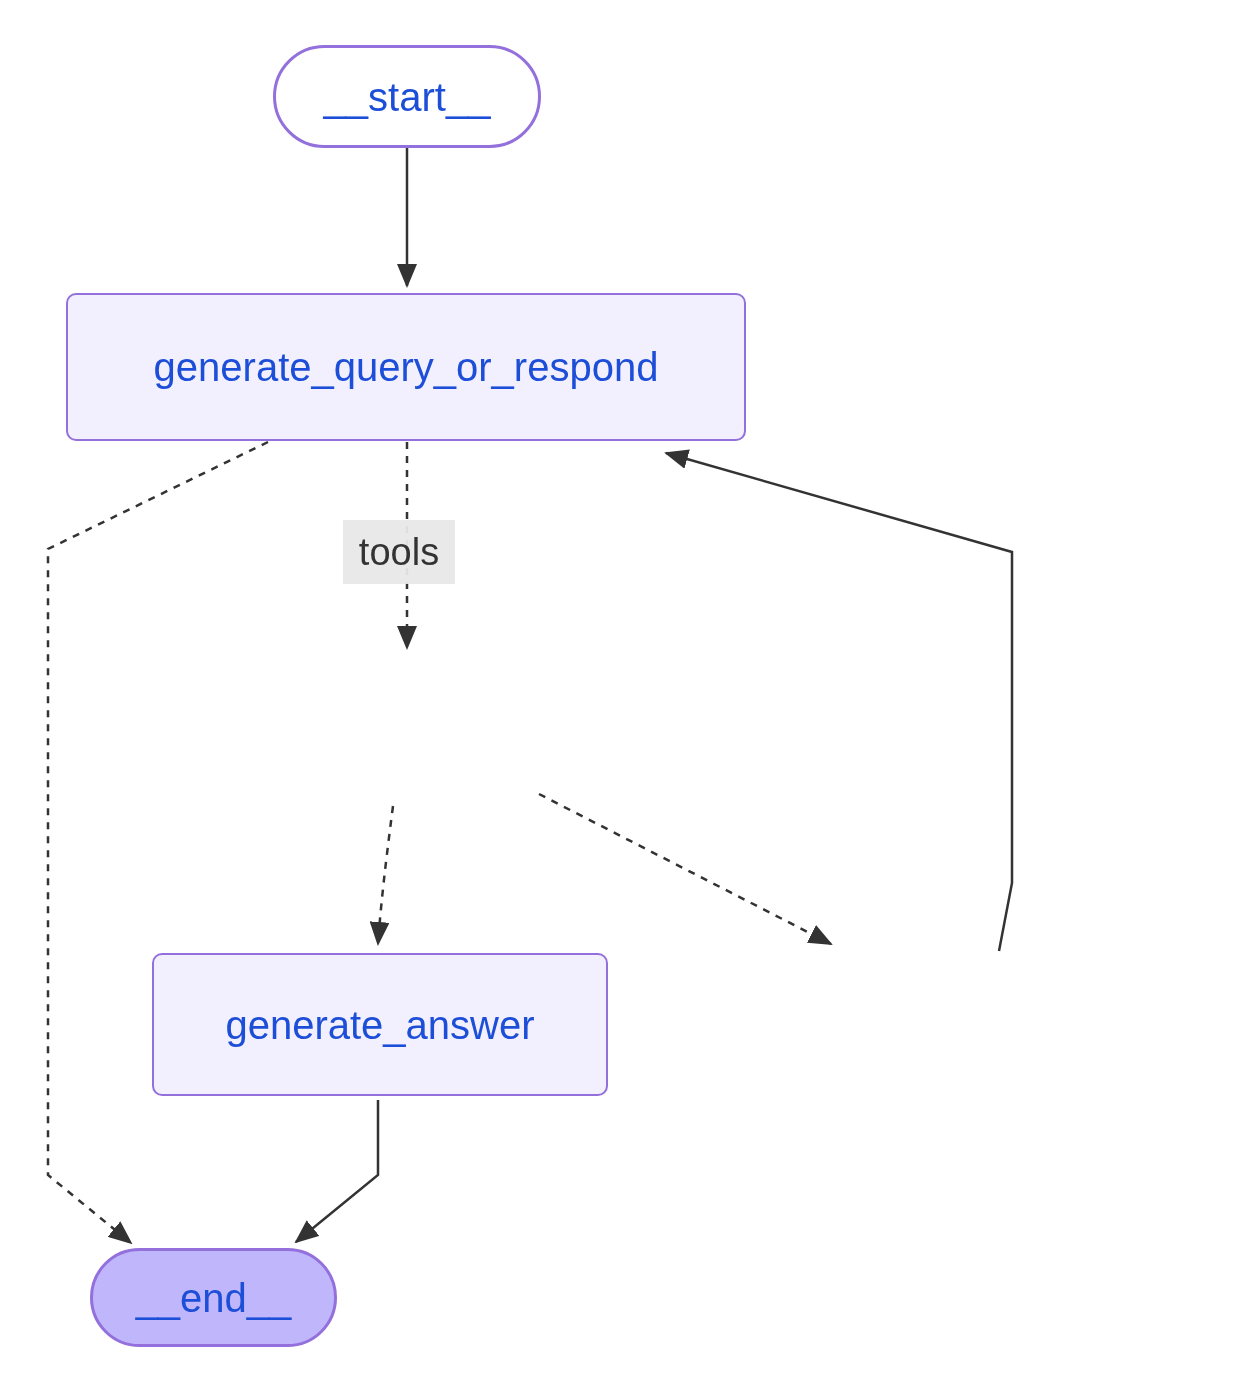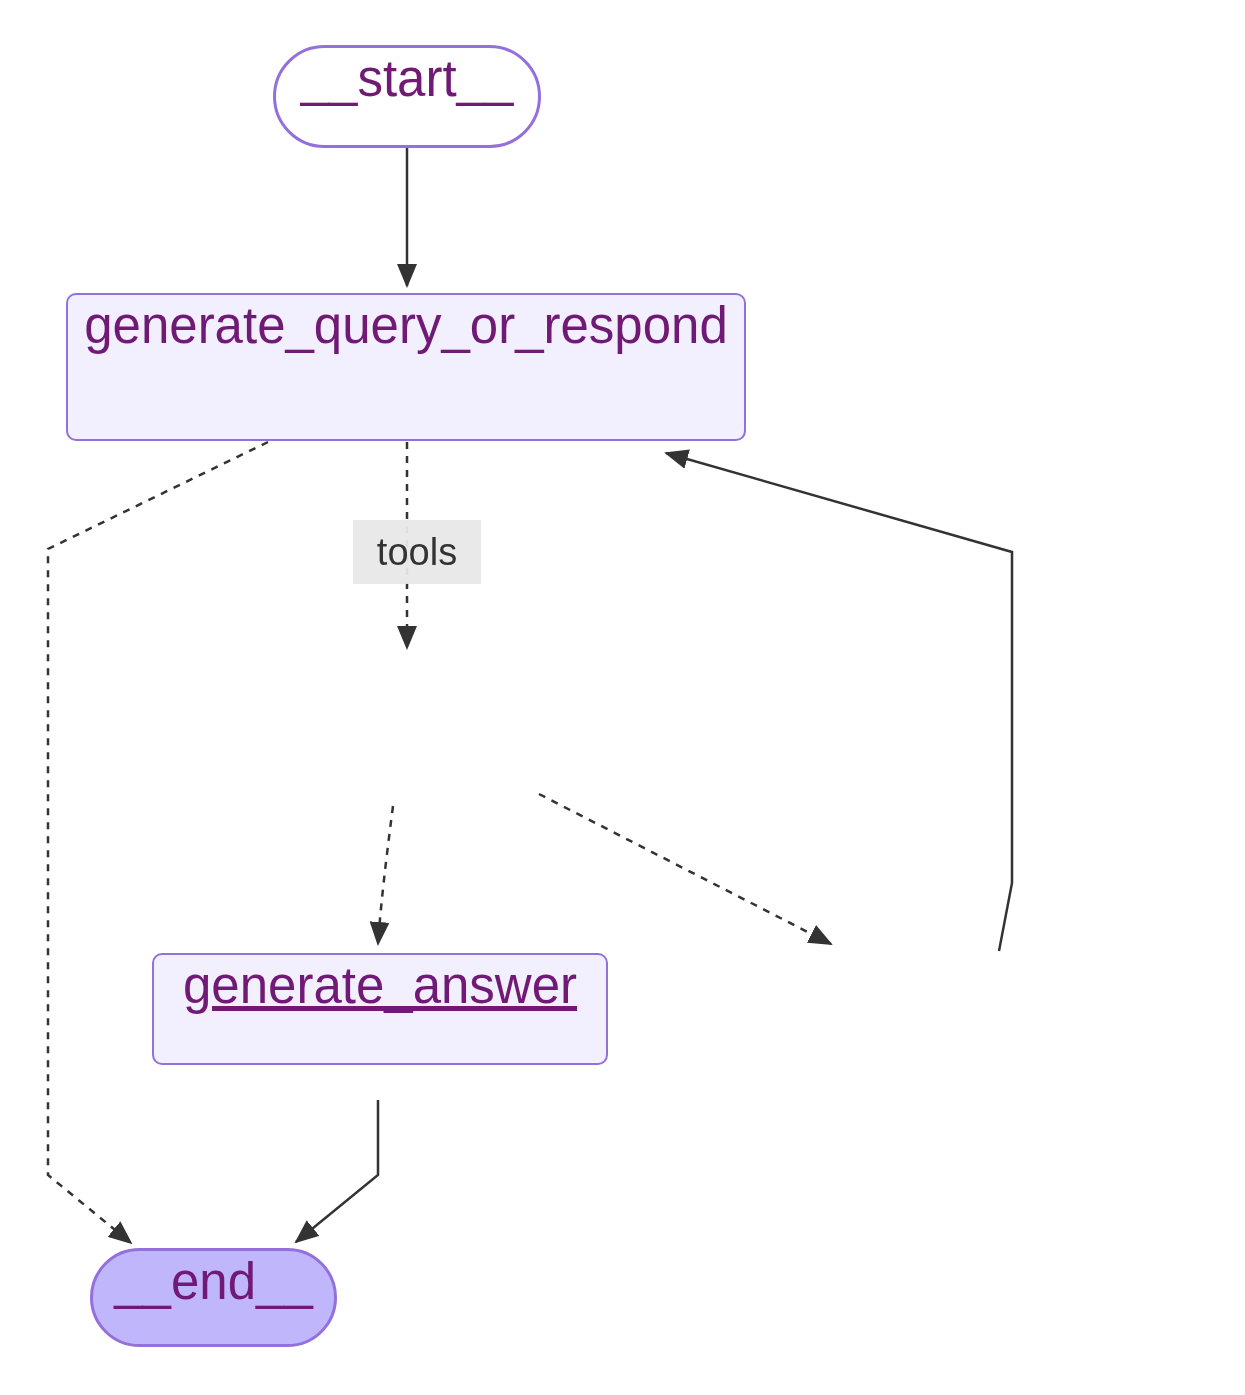--- a/index.html
+++ b/index.html
@@ -17,25 +17,25 @@
   }
   #edge-layer {
     position: absolute;
     left: 0; top: 0;
     width: 1245px;
     height: 1395px;
   }
   .node {
     position: absolute;
     display: flex;
-    align-items: flex-start;
+    align-items: center;
     justify-content: center;
     box-sizing: border-box;
-    color: #701a75;
-    font-size: 51px;
+    color: #1d4ed8;
+    font-size: 40px;
     line-height: 1.2;
     white-space: nowrap;
     z-index: 2;
   }
   .node.rect {
     background: #f2f0ff;
     border: 2.5px solid #9370db;
     border-radius: 10px;
   }
   .node.stadium-start {
@@ -95,26 +95,26 @@
   </svg>
 
   <div class="node stadium-start" style="left:273px; top:45px; width:268px; height:103px;">
     <span>__start__</span>
   </div>
 
   <div class="node rect" style="left:66px; top:293px; width:680px; height:148px;">
     <span>generate_query_or_respond</span>
   </div>
 
-  <div class="edge-label" style="left:343px; top:520px; width:128px; height:64px;margin-left:10px;">
+  <div class="edge-label" style="left:343px; top:520px; width:112px; height:64px;">
     <span>tools</span>
   </div>
 
 
-  <div class="node rect" style="left:152px; top:953px; width:456px; height:112px;text-decoration:underline;">
+  <div class="node rect" style="left:152px; top:953px; width:456px; height:143px;">
     <span>generate_answer</span>
   </div>
 
 
   <div class="node stadium-end" style="left:90px; top:1248px; width:247px; height:99px;">
     <span>__end__</span>
   </div>
 
 </div>
 

